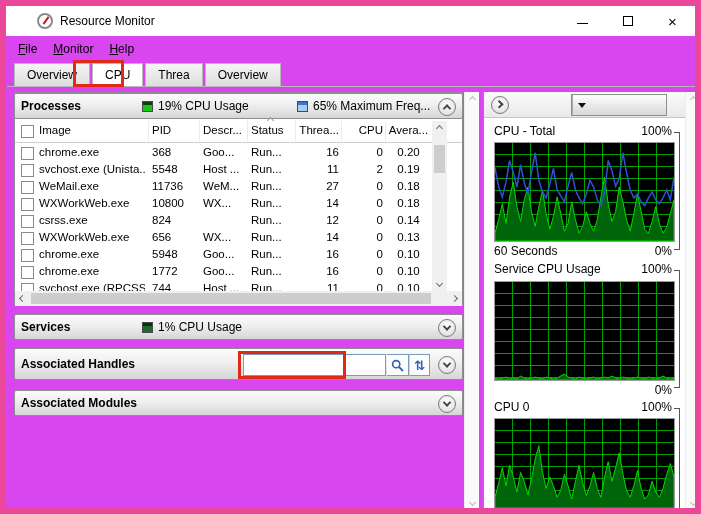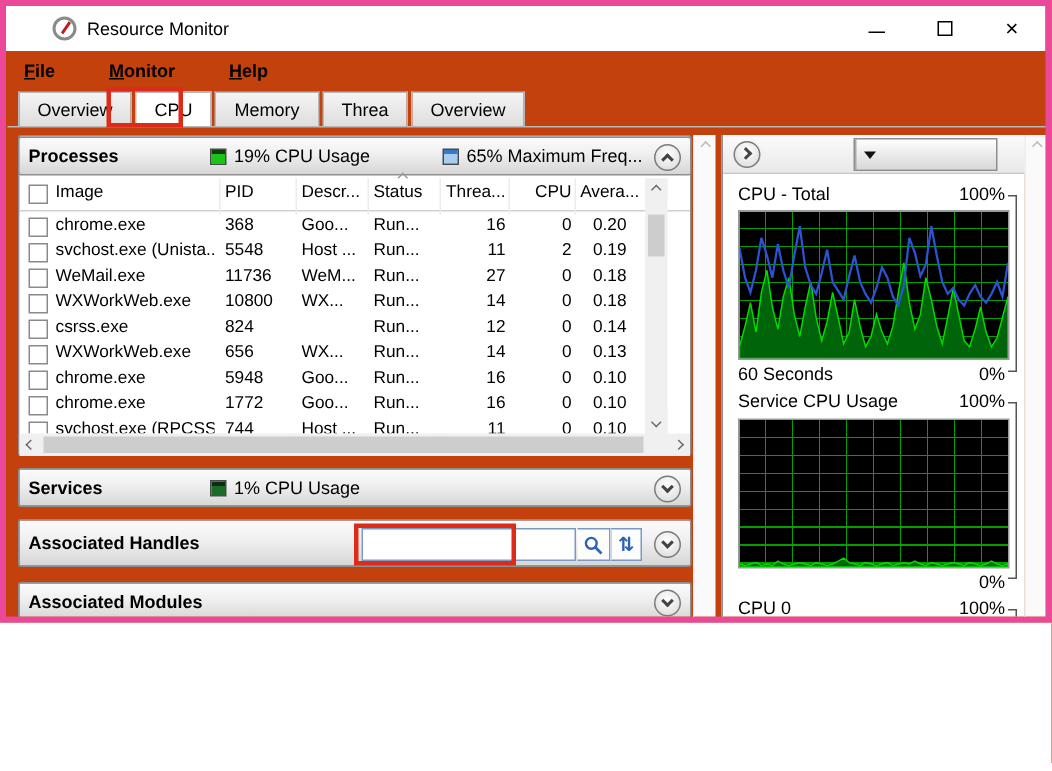--- a/index.html
+++ b/index.html
@@ -1,32 +1,32 @@
 <!DOCTYPE html>
 <html><head>
 <meta charset="utf-8">
 <style>
   * { margin:0; padding:0; box-sizing:border-box; }
   html,body { width:701px; height:514px; }
   body { font-family:"Liberation Sans","DejaVu Sans",sans-serif; font-size:12px; color:#000; background:#fff; }
-  #window { position:relative; width:701px; height:415px; background:#c2410c; border:4px solid #ec4899; overflow:hidden; }
+  #window { position:relative; width:701px; height:514px; background:#d946ef; border:6px solid #ec4899; overflow:hidden; }
 
   
   #title-bar { position:absolute; left:0; top:0; width:100%; height:30px; background:#fff; }
   #app-icon { position:absolute; left:31px; top:7px; width:16px; height:16px; border-radius:50%; border:2px solid #8a8a8a; background:#fff; }
   #app-icon .needle { position:absolute; left:6px; top:1px; width:2px; height:9px; background:#c11b17; transform:rotate(35deg); }
   #window-title { position:absolute; left:54px; top:8px; font-size:12px; }
   .win-ctrl { position:absolute; top:0; width:45px; height:30px; display:flex; align-items:center; justify-content:center; }
   #btn-min { right:90px; } #btn-max { right:45px; } #btn-close { right:0; }
   #btn-min .bar { width:11px; height:0; border-top:1px solid #000; margin-top:4px; }
   #btn-max .box { width:10px; height:10px; border:1px solid #000; }
   #btn-close { font-size:15px; }
 
   
-  #menu-bar { position:absolute; left:4px; top:33px; height:20px; display:flex; gap:20px;font-weight:bold; }
+  #menu-bar { position:absolute; left:4px; top:33px; height:20px; display:flex; gap:0; }
   .menu-item { padding:3px 8px; }
   .menu-item::first-letter { text-decoration:underline; }
 
   
   #tab-bar { position:absolute; left:8px; top:57px; height:23px; display:flex; }
   .tab { height:23px; padding:4px 12px 0 12px; border:1px solid #b8b8b8; border-bottom:none; background:linear-gradient(#f4f4f4,#dedede); margin-right:2px; font-size:12px; }
   .tab.active { background:#fff; position:relative; z-index:2; }
   #tab-underline { position:absolute; left:1px; top:80px; width:697px; height:0; border-top:1px solid #b8b8b8; }
 
   
@@ -137,21 +137,20 @@
 
   <div id="menu-bar">
     <div class="menu-item">File</div>
     <div class="menu-item">Monitor</div>
     <div class="menu-item">Help</div>
   </div>
 
   <div id="tab-bar">
     <div class="tab">Overview</div>
     <div class="tab active">CPU</div>
-    <div class="tab">Memory</div>
     <div class="tab">Threa</div>
     <div class="tab">Overview</div>
   </div>
   <div id="tab-underline"></div>
 
   <div id="left-pane">
 
     <div id="processes-section">
       <div id="processes-bar" class="section-bar">
         <span class="section-title">Processes</span>

